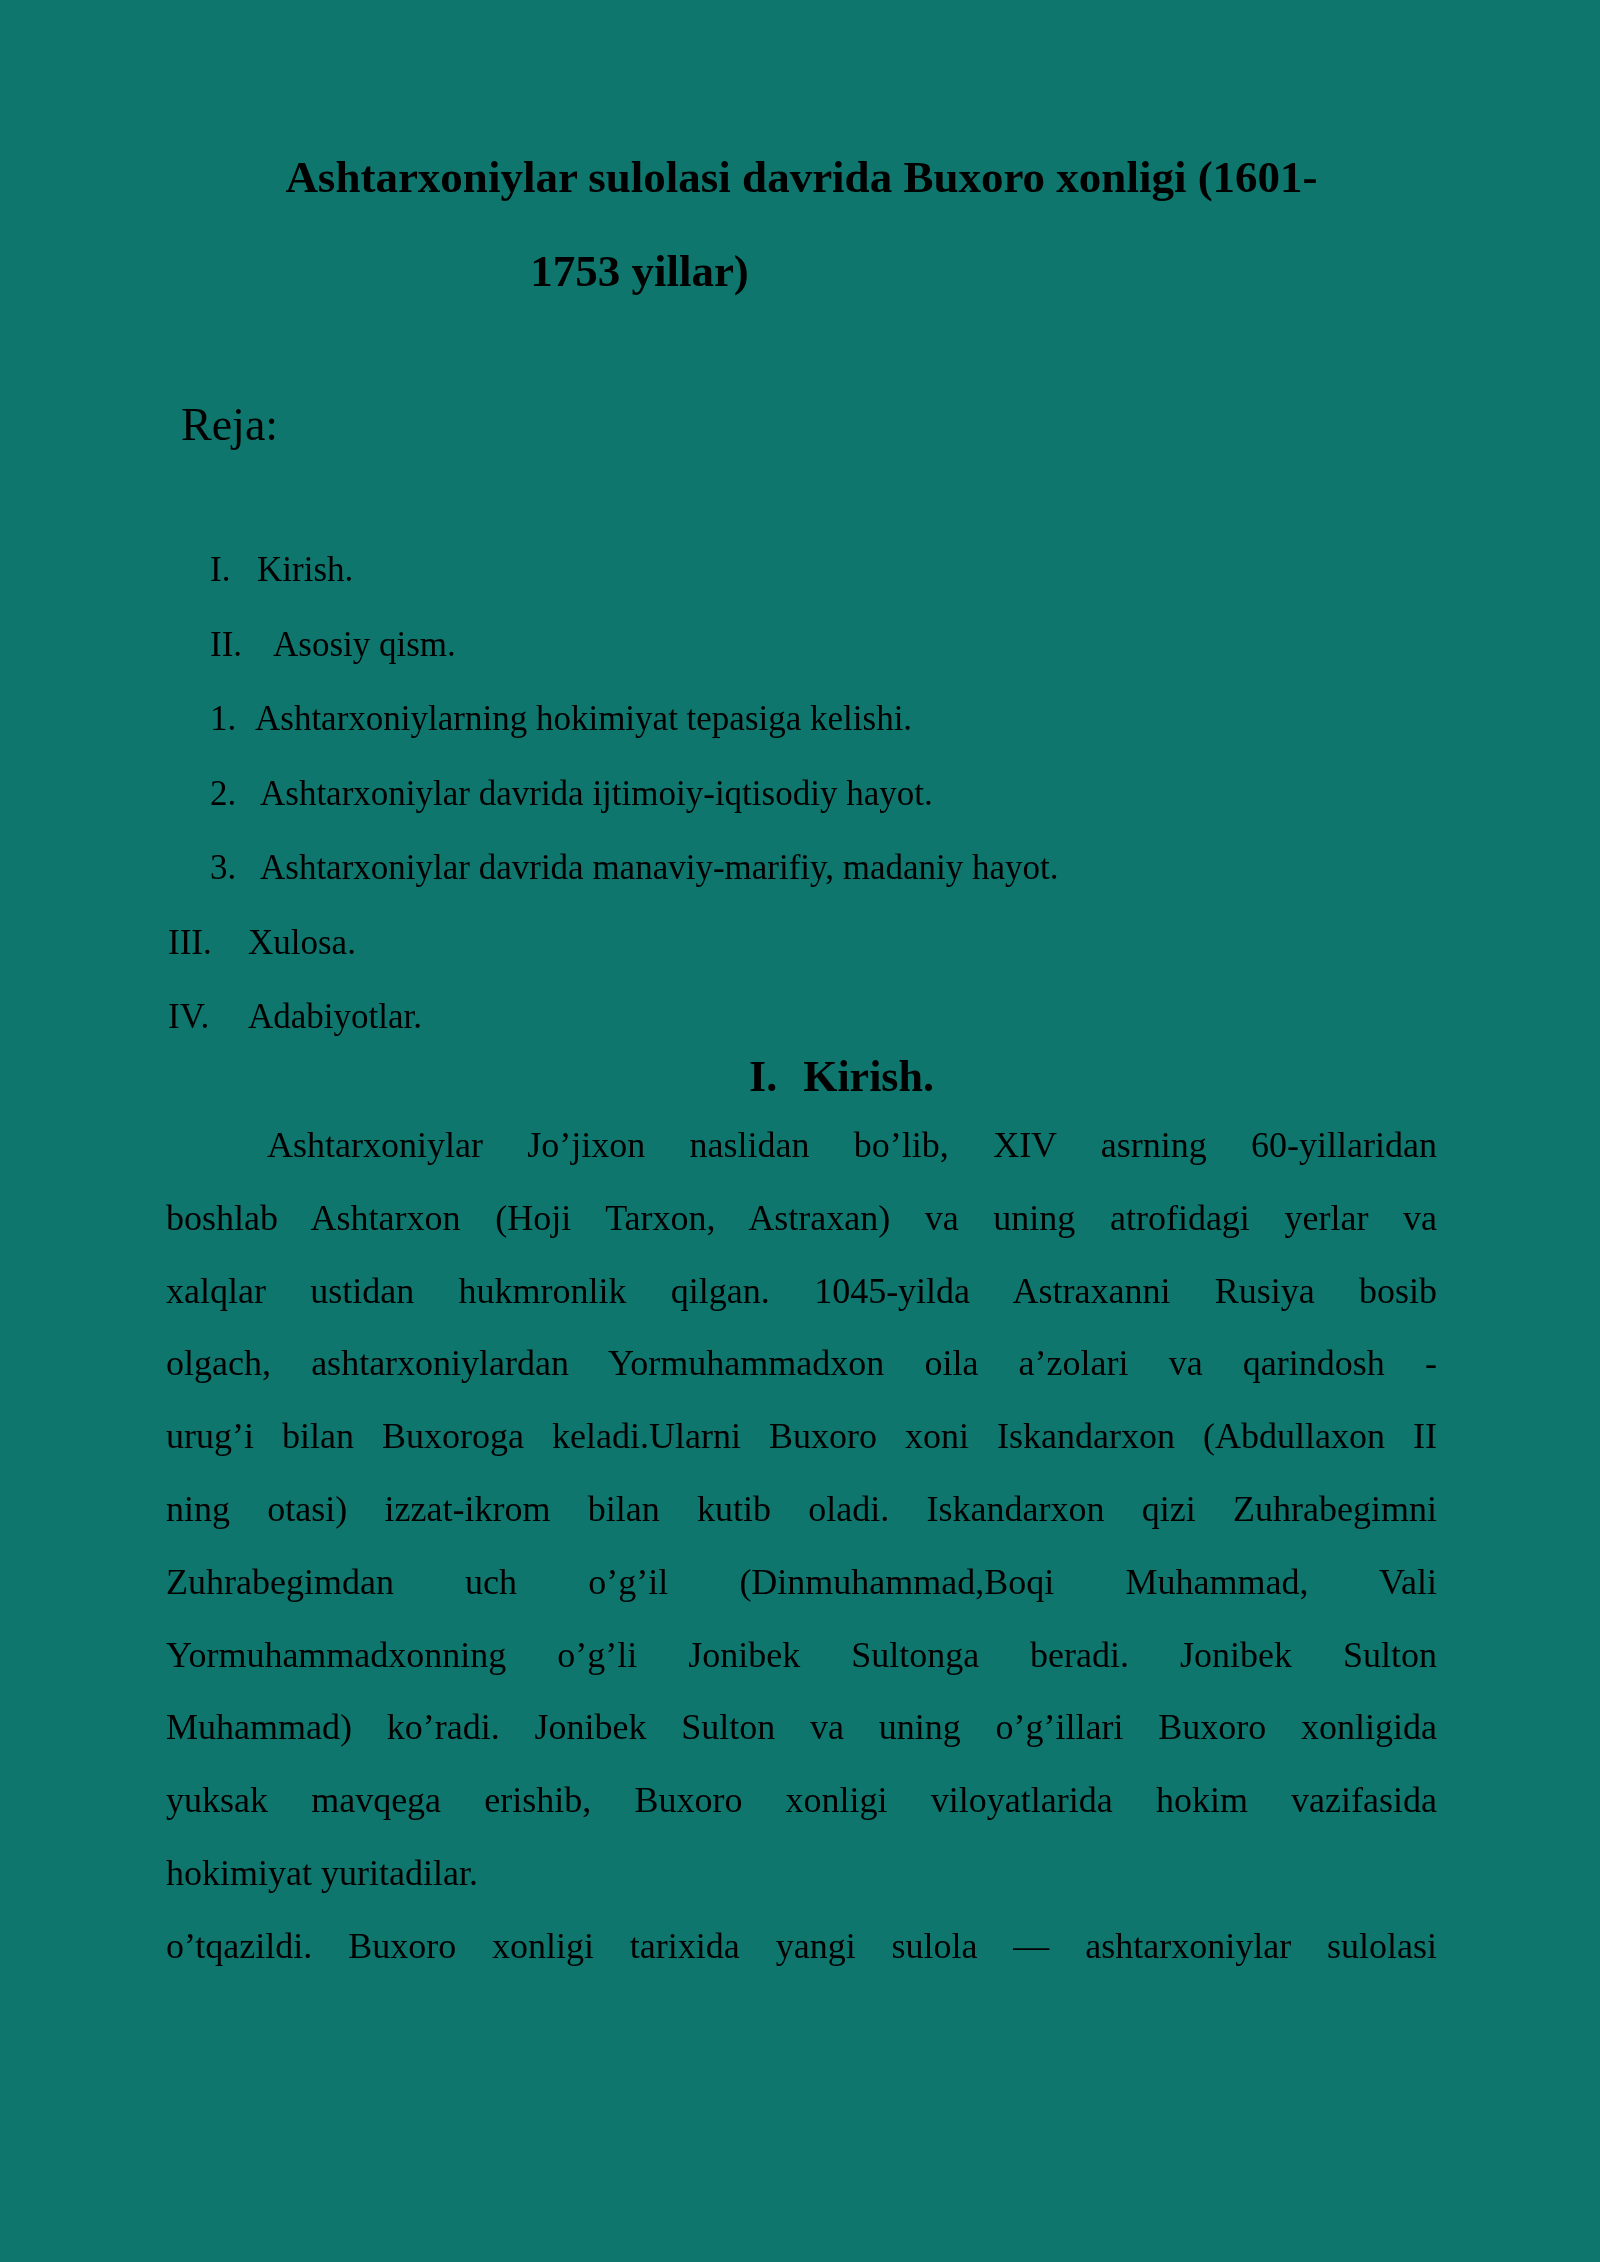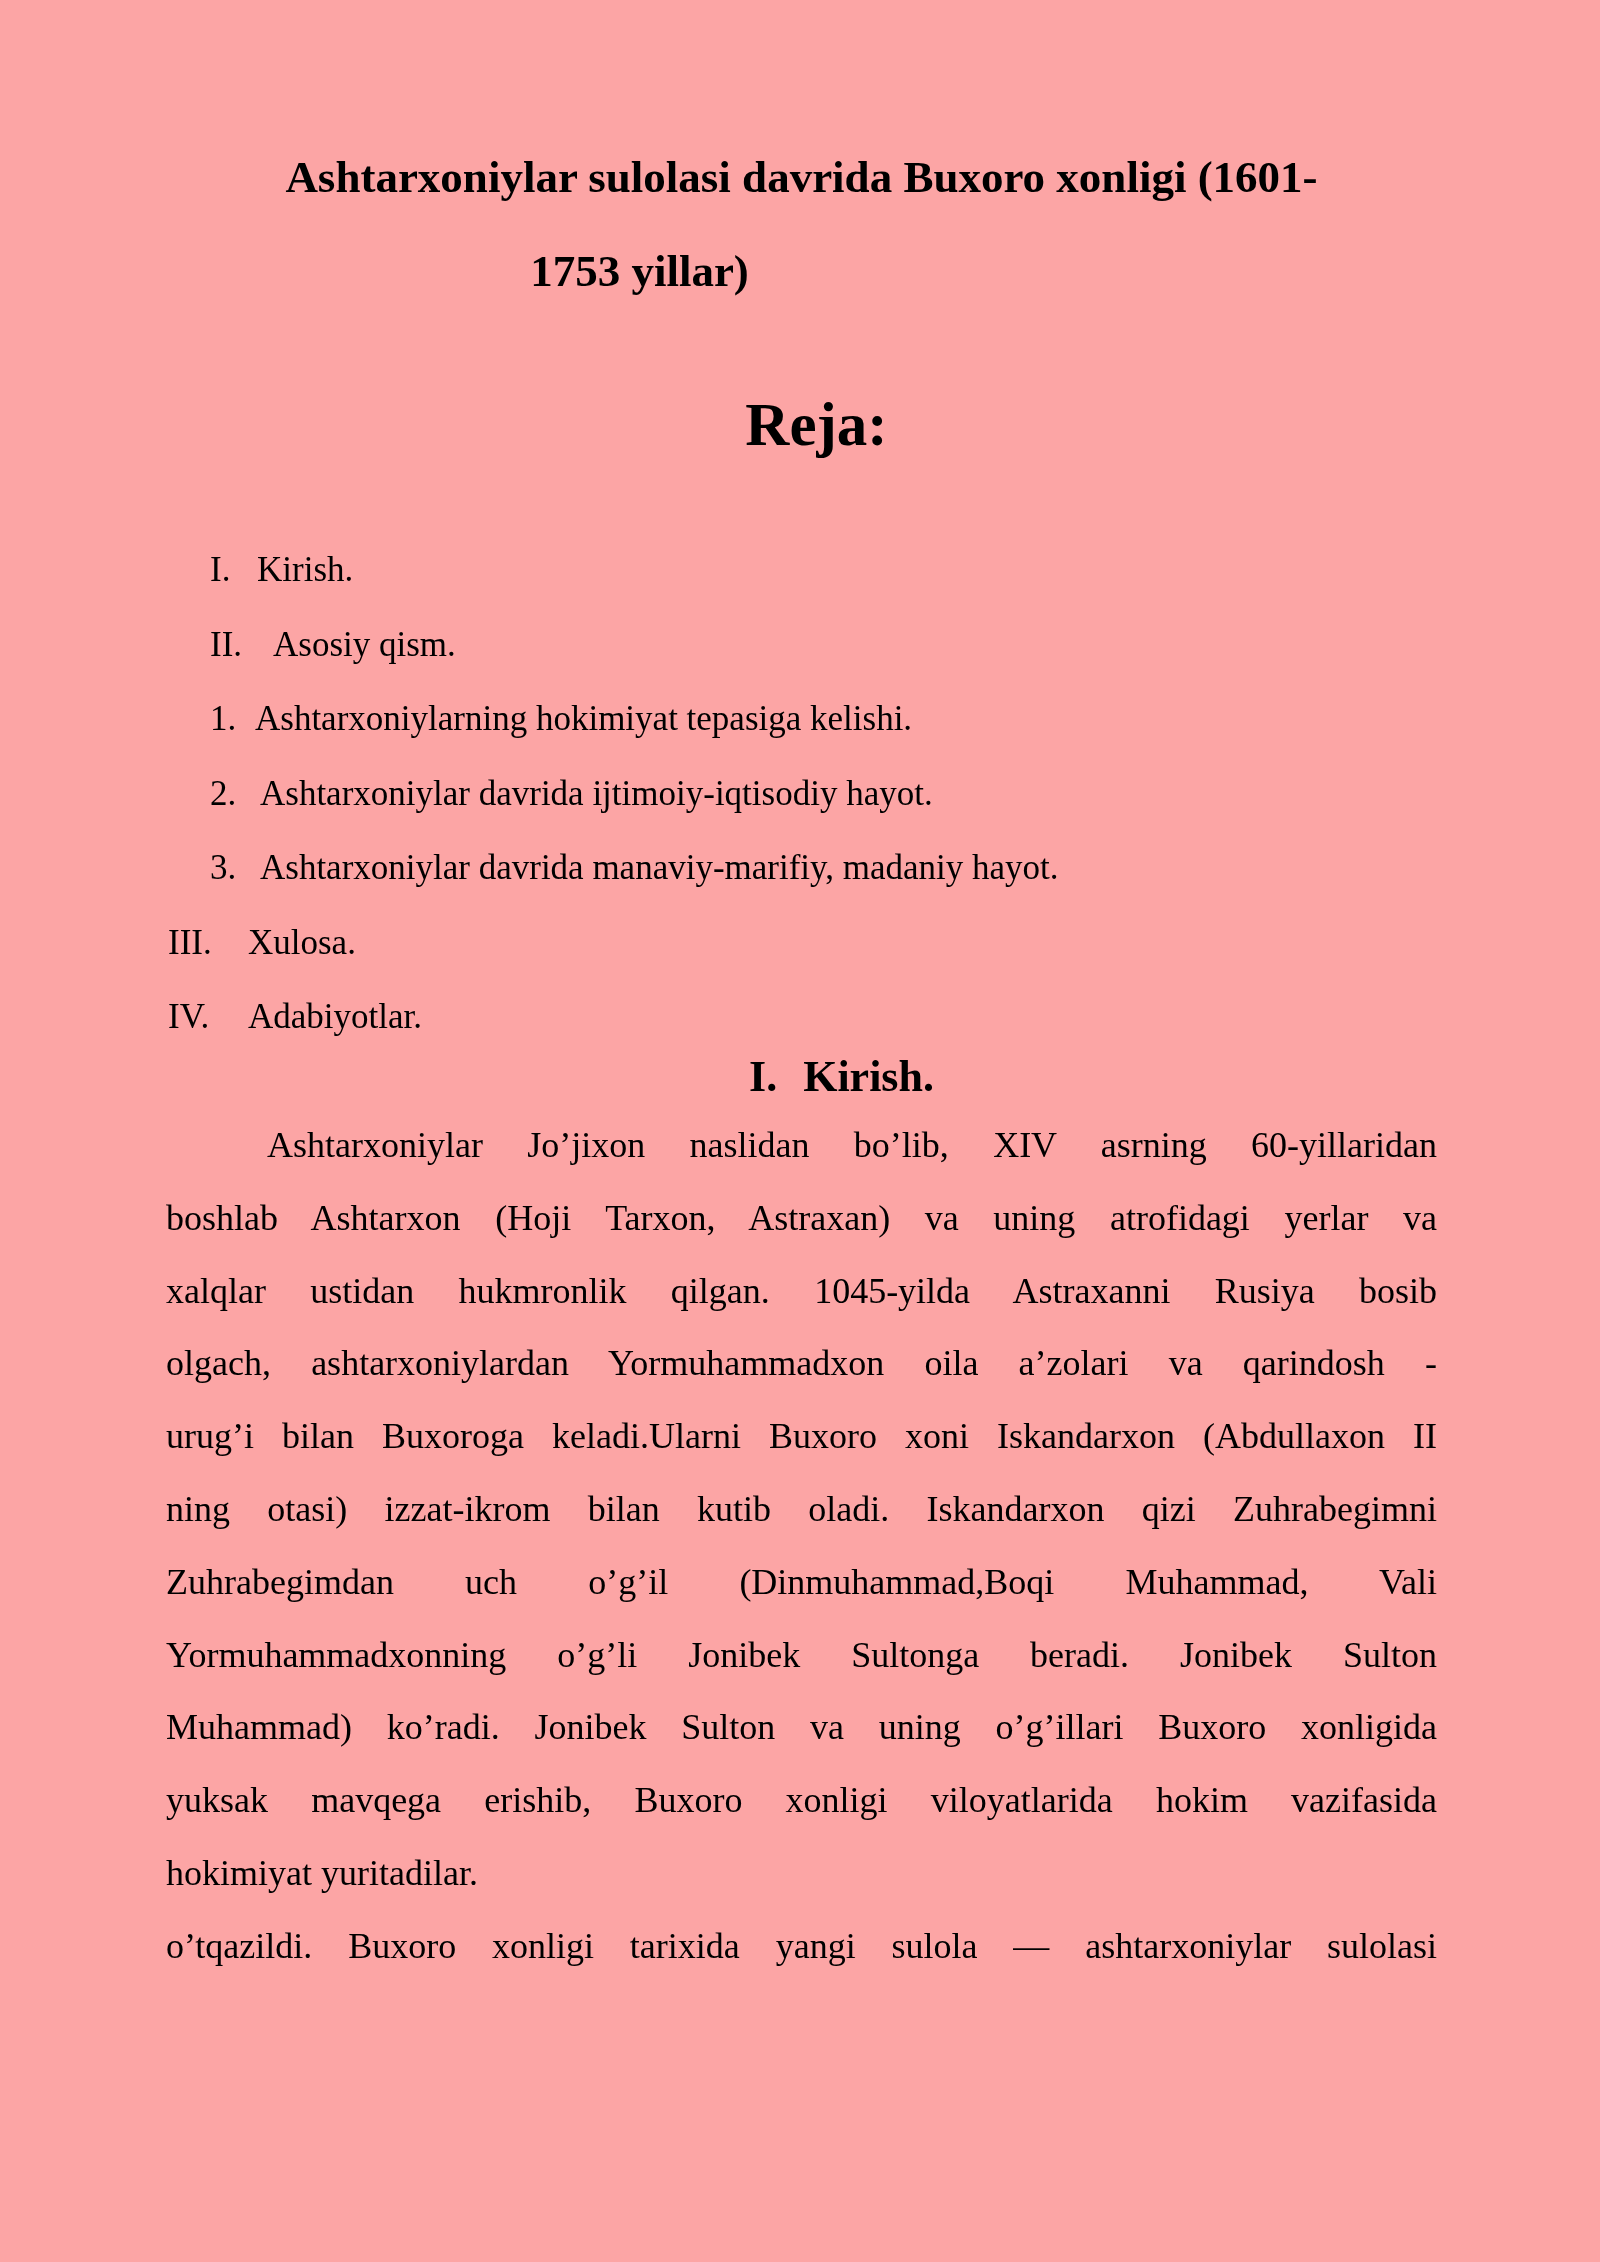--- a/index.html
+++ b/index.html
@@ -4,21 +4,21 @@
 <style>
   html, body {
     margin: 0;
     padding: 0;
     background: #ffffff;
   }
   .page {
     position: relative;
     width: 1600px;
     height: 2262px;
-    background: #fca5a5;
+    background: #0f766e;
     color: #000000;
     font-family: "Liberation Serif", "DejaVu Serif", serif;
     overflow: hidden;
   }
   
   .title-block {
     position: absolute;
     left: 166px;
     right: 163px;
     top: 146px;
@@ -32,23 +32,22 @@
     position: relative;
     left: -162px;
     margin-top: 31px;
   }
   
   .plan-heading {
     position: absolute;
     left: 166px;
     right: 163px;
     top: 393px;
-    text-align: center;
-    font-size: 61px;
-    font-weight: bold;
+    font-size: 46px;
+    font-weight: normal;
     line-height: 64px;
   }
   .plan-shift {
     display: inline-block;
     position: relative;
     left: 15px;
   }
   
   .outline {
     position: absolute;

